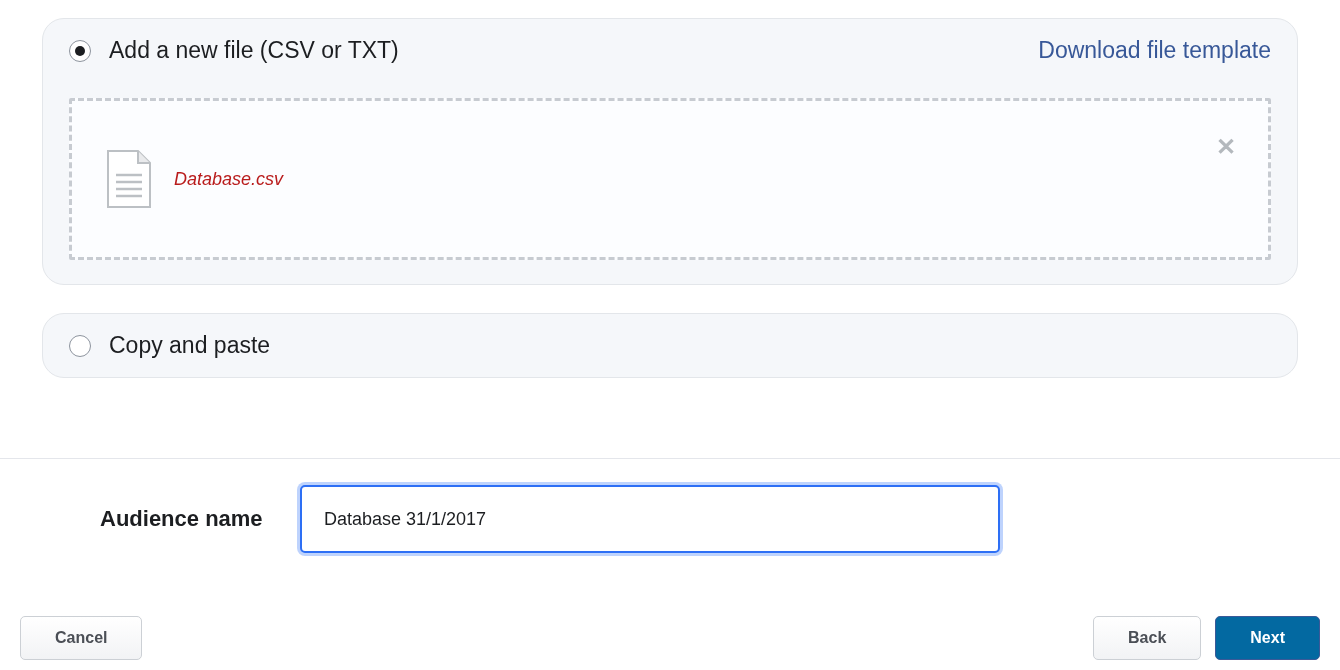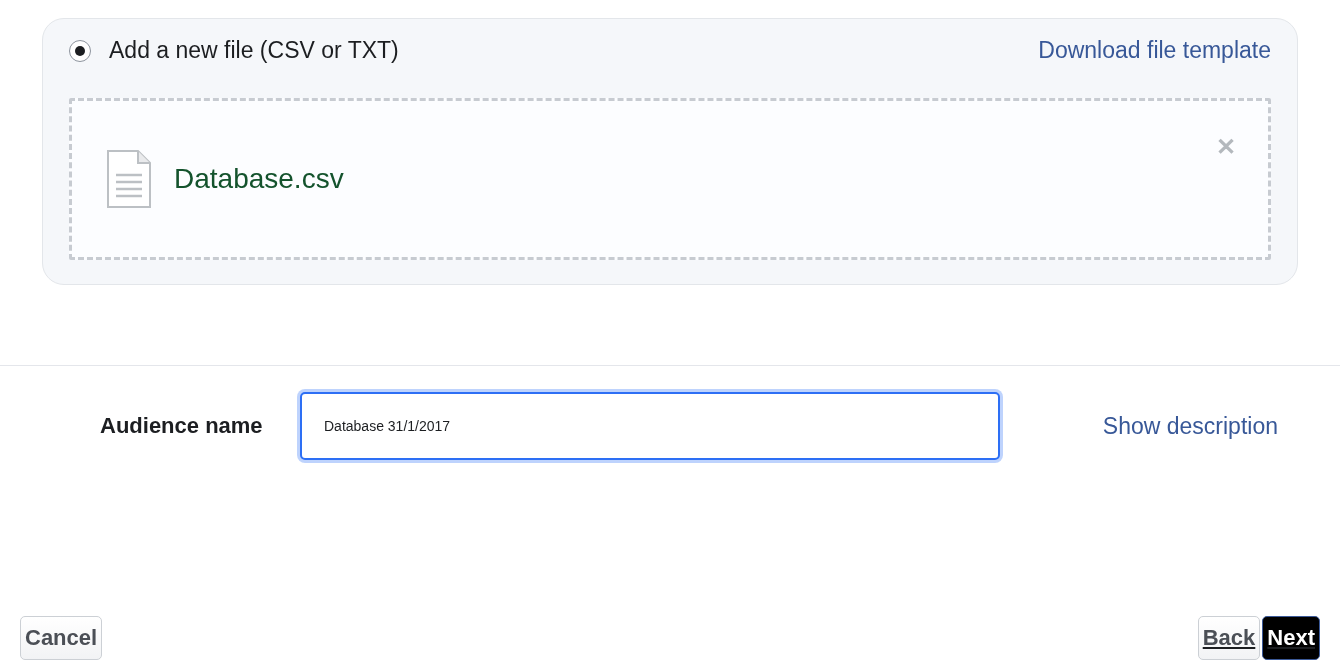--- a/index.html
+++ b/index.html
@@ -79,22 +79,23 @@
   }
   .file-icon {
     width: 46px;
     height: 60px;
     position: relative;
     margin-right: 22px;
     margin-left: 4px;
   }
   .file-icon svg { width: 100%; height: 100%; }
   .file-name {
-    font-size: 28px;
-    color: #14532d;
+    font-size: 18px;
+    color: #b91c1c;
+    font-style: italic;
   }
   .close-x {
     position: absolute;
     top: 32px;
     right: 32px;
     color: #b3b8bd;
     font-size: 24px;
     font-weight: bold;
     cursor: pointer;
   }
@@ -115,21 +116,21 @@
     font-weight: 700;
     color: #1c1e21;
     width: 200px;
   }
   .text-input {
     flex: 0 0 700px;
     height: 68px;
     border: 2px solid #2d6ff5;
     border-radius: 5px;
     box-shadow: 0 0 0 3px rgba(70,130,248,0.35);
-    font-size: 14px;
+    font-size: 18px;
     padding: 0 22px;
     color: #1c1e21;
     outline: none;
   }
   .form-row .link.desc {
     margin-left: auto;
     margin-right: 20px;
   }
 
   .footer {
@@ -139,36 +140,35 @@
     width: 100%;
     display: flex;
     align-items: center;
     padding: 0 20px;
   }
   .btn {
     height: 44px;
     border: 1px solid #ccd0d5;
     border-radius: 5px;
     background: linear-gradient(#fff,#f2f3f5);
-    font-size: 22px;
+    font-size: 16px;
     font-weight: 700;
     color: #4b4f56;
-    padding: 0 4px;
+    padding: 0 34px;
     cursor: pointer;
   }
   .btn.primary {
-    background: #000000;
+    background: #0369a1;
     border-color: #3b5998;
     color: #fff;
   }
   .footer-right {
     margin-left: auto;
     display: flex;
-    gap: 2px;
-    text-decoration: underline;
+    gap: 14px;
   }
 </style>
 </head>
 <body>
 
 <div class="top-section">
 
   <div class="panel">
     <div class="panel-header">
       <div class="radio-row">
@@ -189,29 +189,34 @@
             <line x1="10" y1="40" x2="36" y2="40" stroke="#bcc0c4" stroke-width="2.5"></line>
             <line x1="10" y1="47" x2="36" y2="47" stroke="#bcc0c4" stroke-width="2.5"></line>
           </svg>
         </span>
         <span class="file-name">Database.csv</span>
       </div>
       <span class="close-x">✕</span>
     </div>
   </div>
 
+  <div class="panel collapsed">
+    <div class="radio-row">
+      <span class="radio"></span>
+      <span class="radio-label">Copy and paste</span>
+    </div>
+  </div>
 
 </div>
 
 <hr class="divider">
 
 <div class="form-row">
   <span class="form-label">Audience name</span>
   <input class="text-input" type="text" value="Database 31/1/2017" style="">
-  <span class="link desc">Show description</span>
 </div>
 
 <div class="footer">
   <button class="btn">Cancel</button>
   <div class="footer-right">
     <button class="btn">Back</button>
     <button class="btn primary">Next</button>
   </div>
 </div>
 

